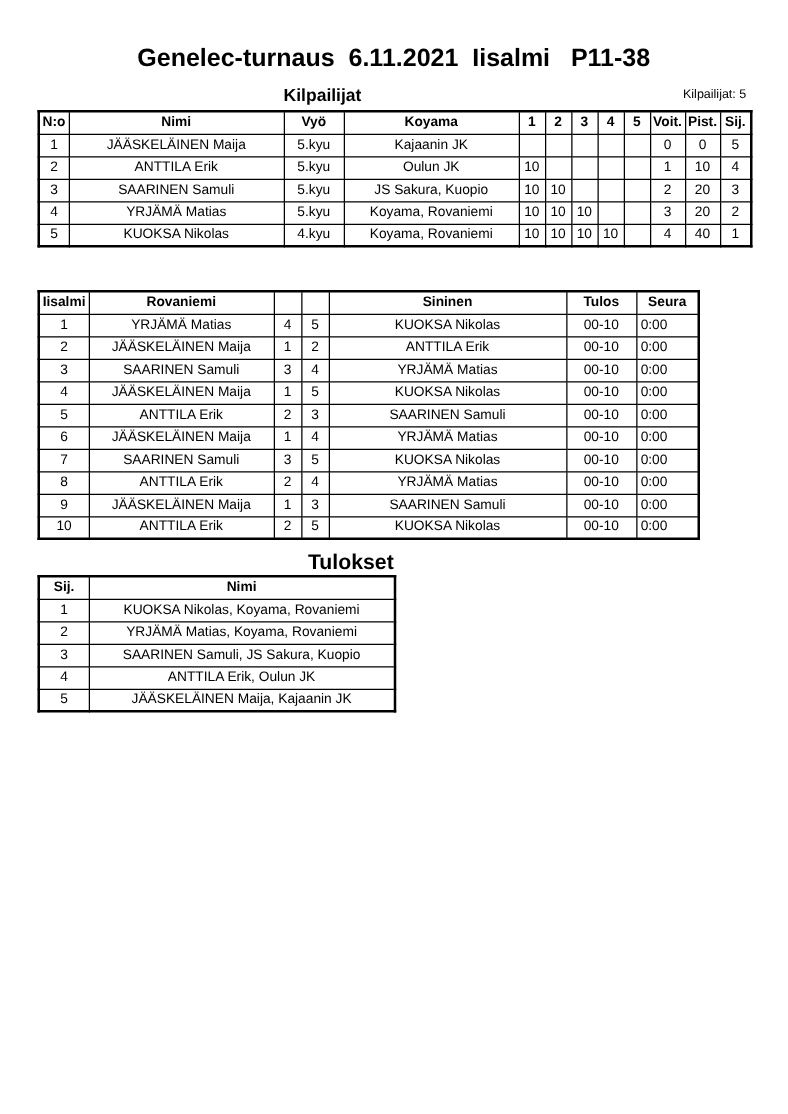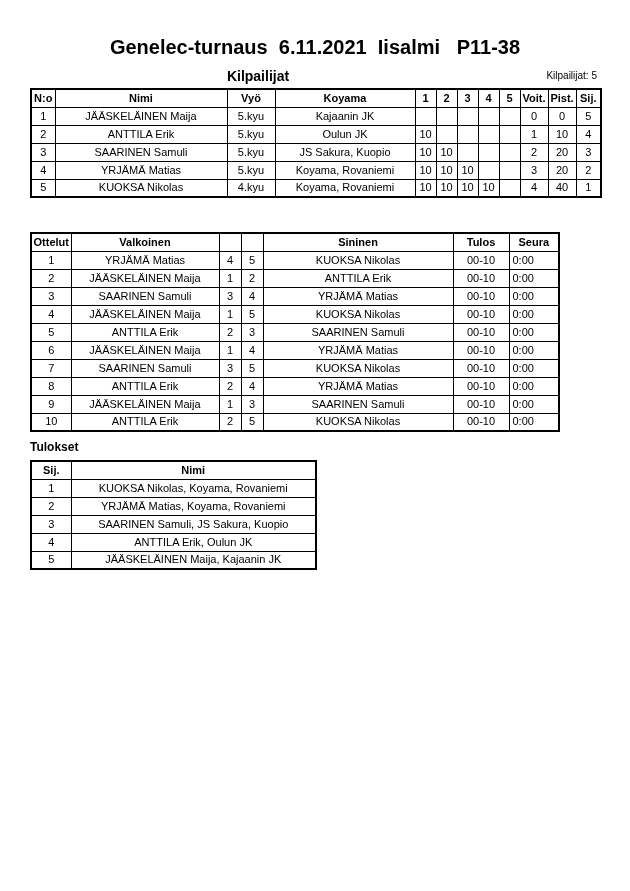--- a/index.html
+++ b/index.html
@@ -22,21 +22,21 @@
     white-space: pre;
   }
   .sec-heading {
     position: absolute;
     font-weight: bold;
     font-size: 14px;
   }
   #h-kilpailijat { top: 68px; left: 30px; width: 456px; text-align: center; }
   #count-label  { position: absolute; top: 70px; right: 33px; font-size: 10px; }
   #h-ottelut    { top: 217px; left: 30px; width: 528px; text-align: center; }
-  #h-tulokset   { top: 440px; left: 30px; width: 285px; text-align: left; font-size: 12px; }
+  #h-tulokset   { top: 440px; left: 30px; width: 285px; text-align: right; font-size: 17px; }
 
   table {
     position: absolute;
     border-collapse: collapse;
     table-layout: fixed;
     background: #ffffff;
     border: 2px solid #000000;
   }
   th, td {
     border: 1px solid #000000;
@@ -184,22 +184,22 @@
       <col style="width:40px">
         <col style="width:148px">
         <col style="width:22px">
         <col style="width:22px">
       <col style="width:190px">
         <col style="width:56px">
         <col style="width:50px">
     </colgroup>
     <thead>
       <tr>
-        <th>Ottelut</th>
-        <th>Valkoinen</th>
+        <th>Iisalmi</th>
+        <th>Rovaniemi</th>
         <th></th>
         <th></th>
         <th>Sininen</th>
         <th>Tulos</th>
         <th>Seura</th>
       </tr>
     </thead>
     <tbody>
 
         <tr>

